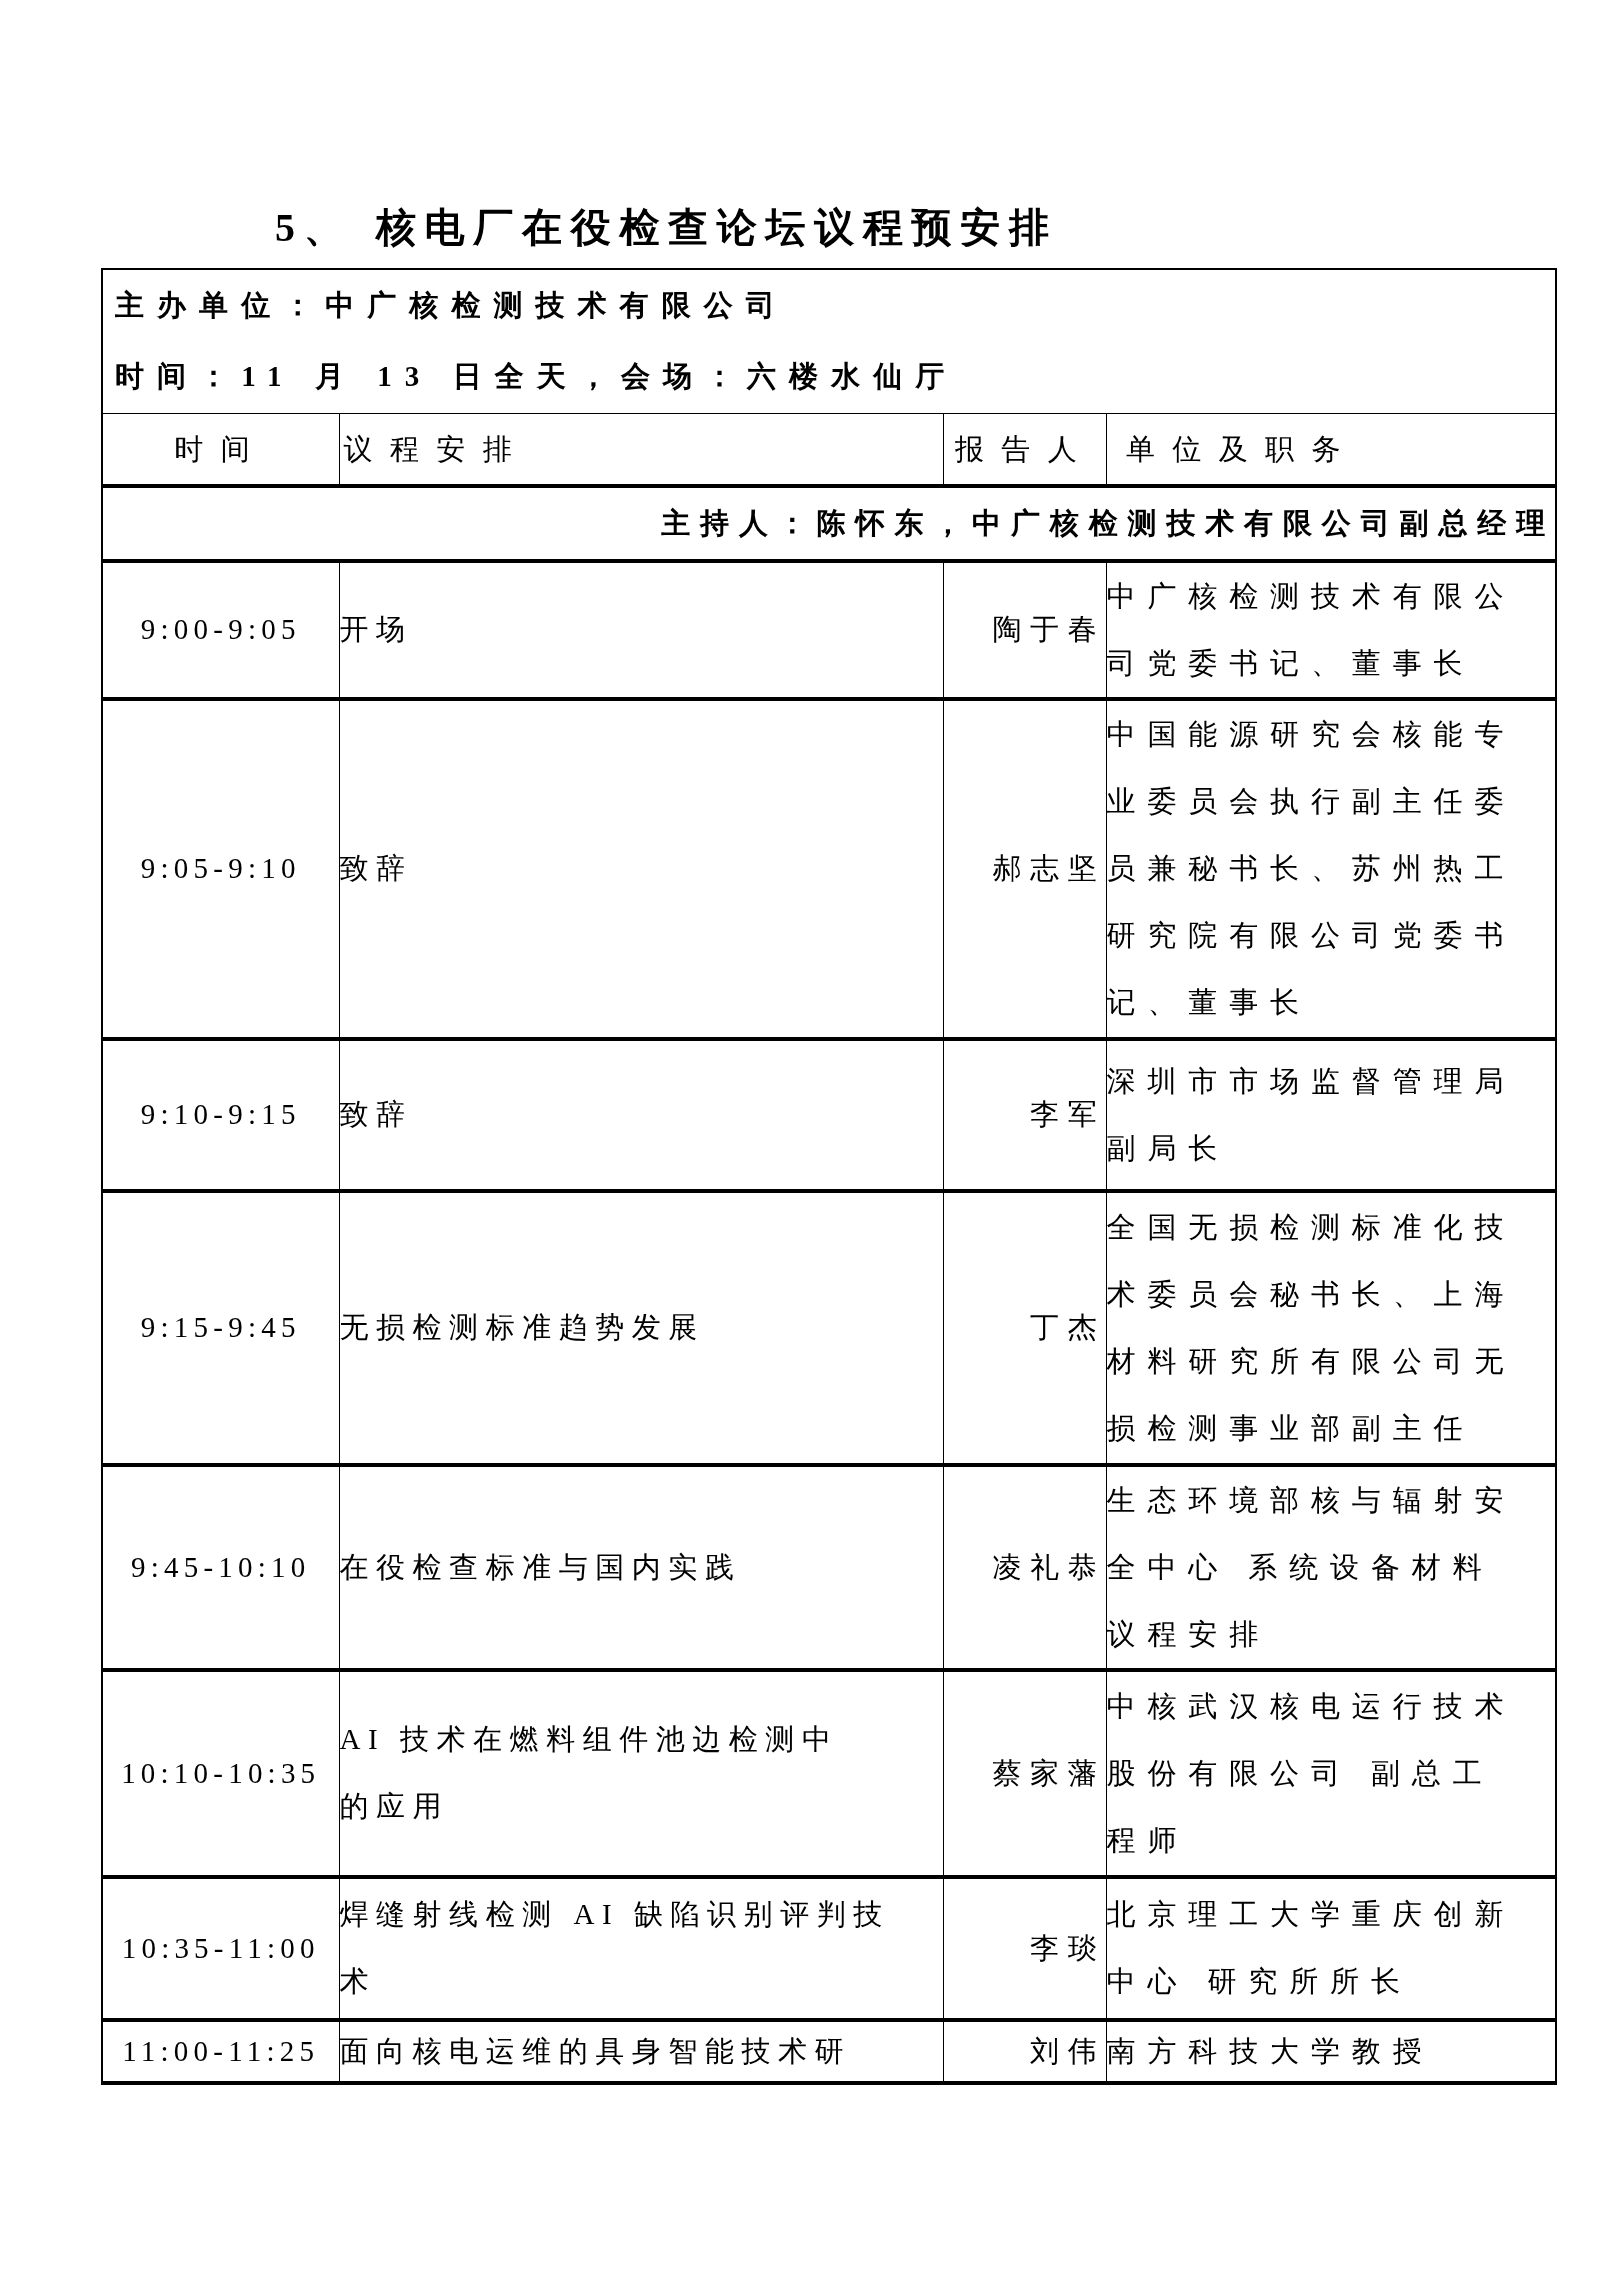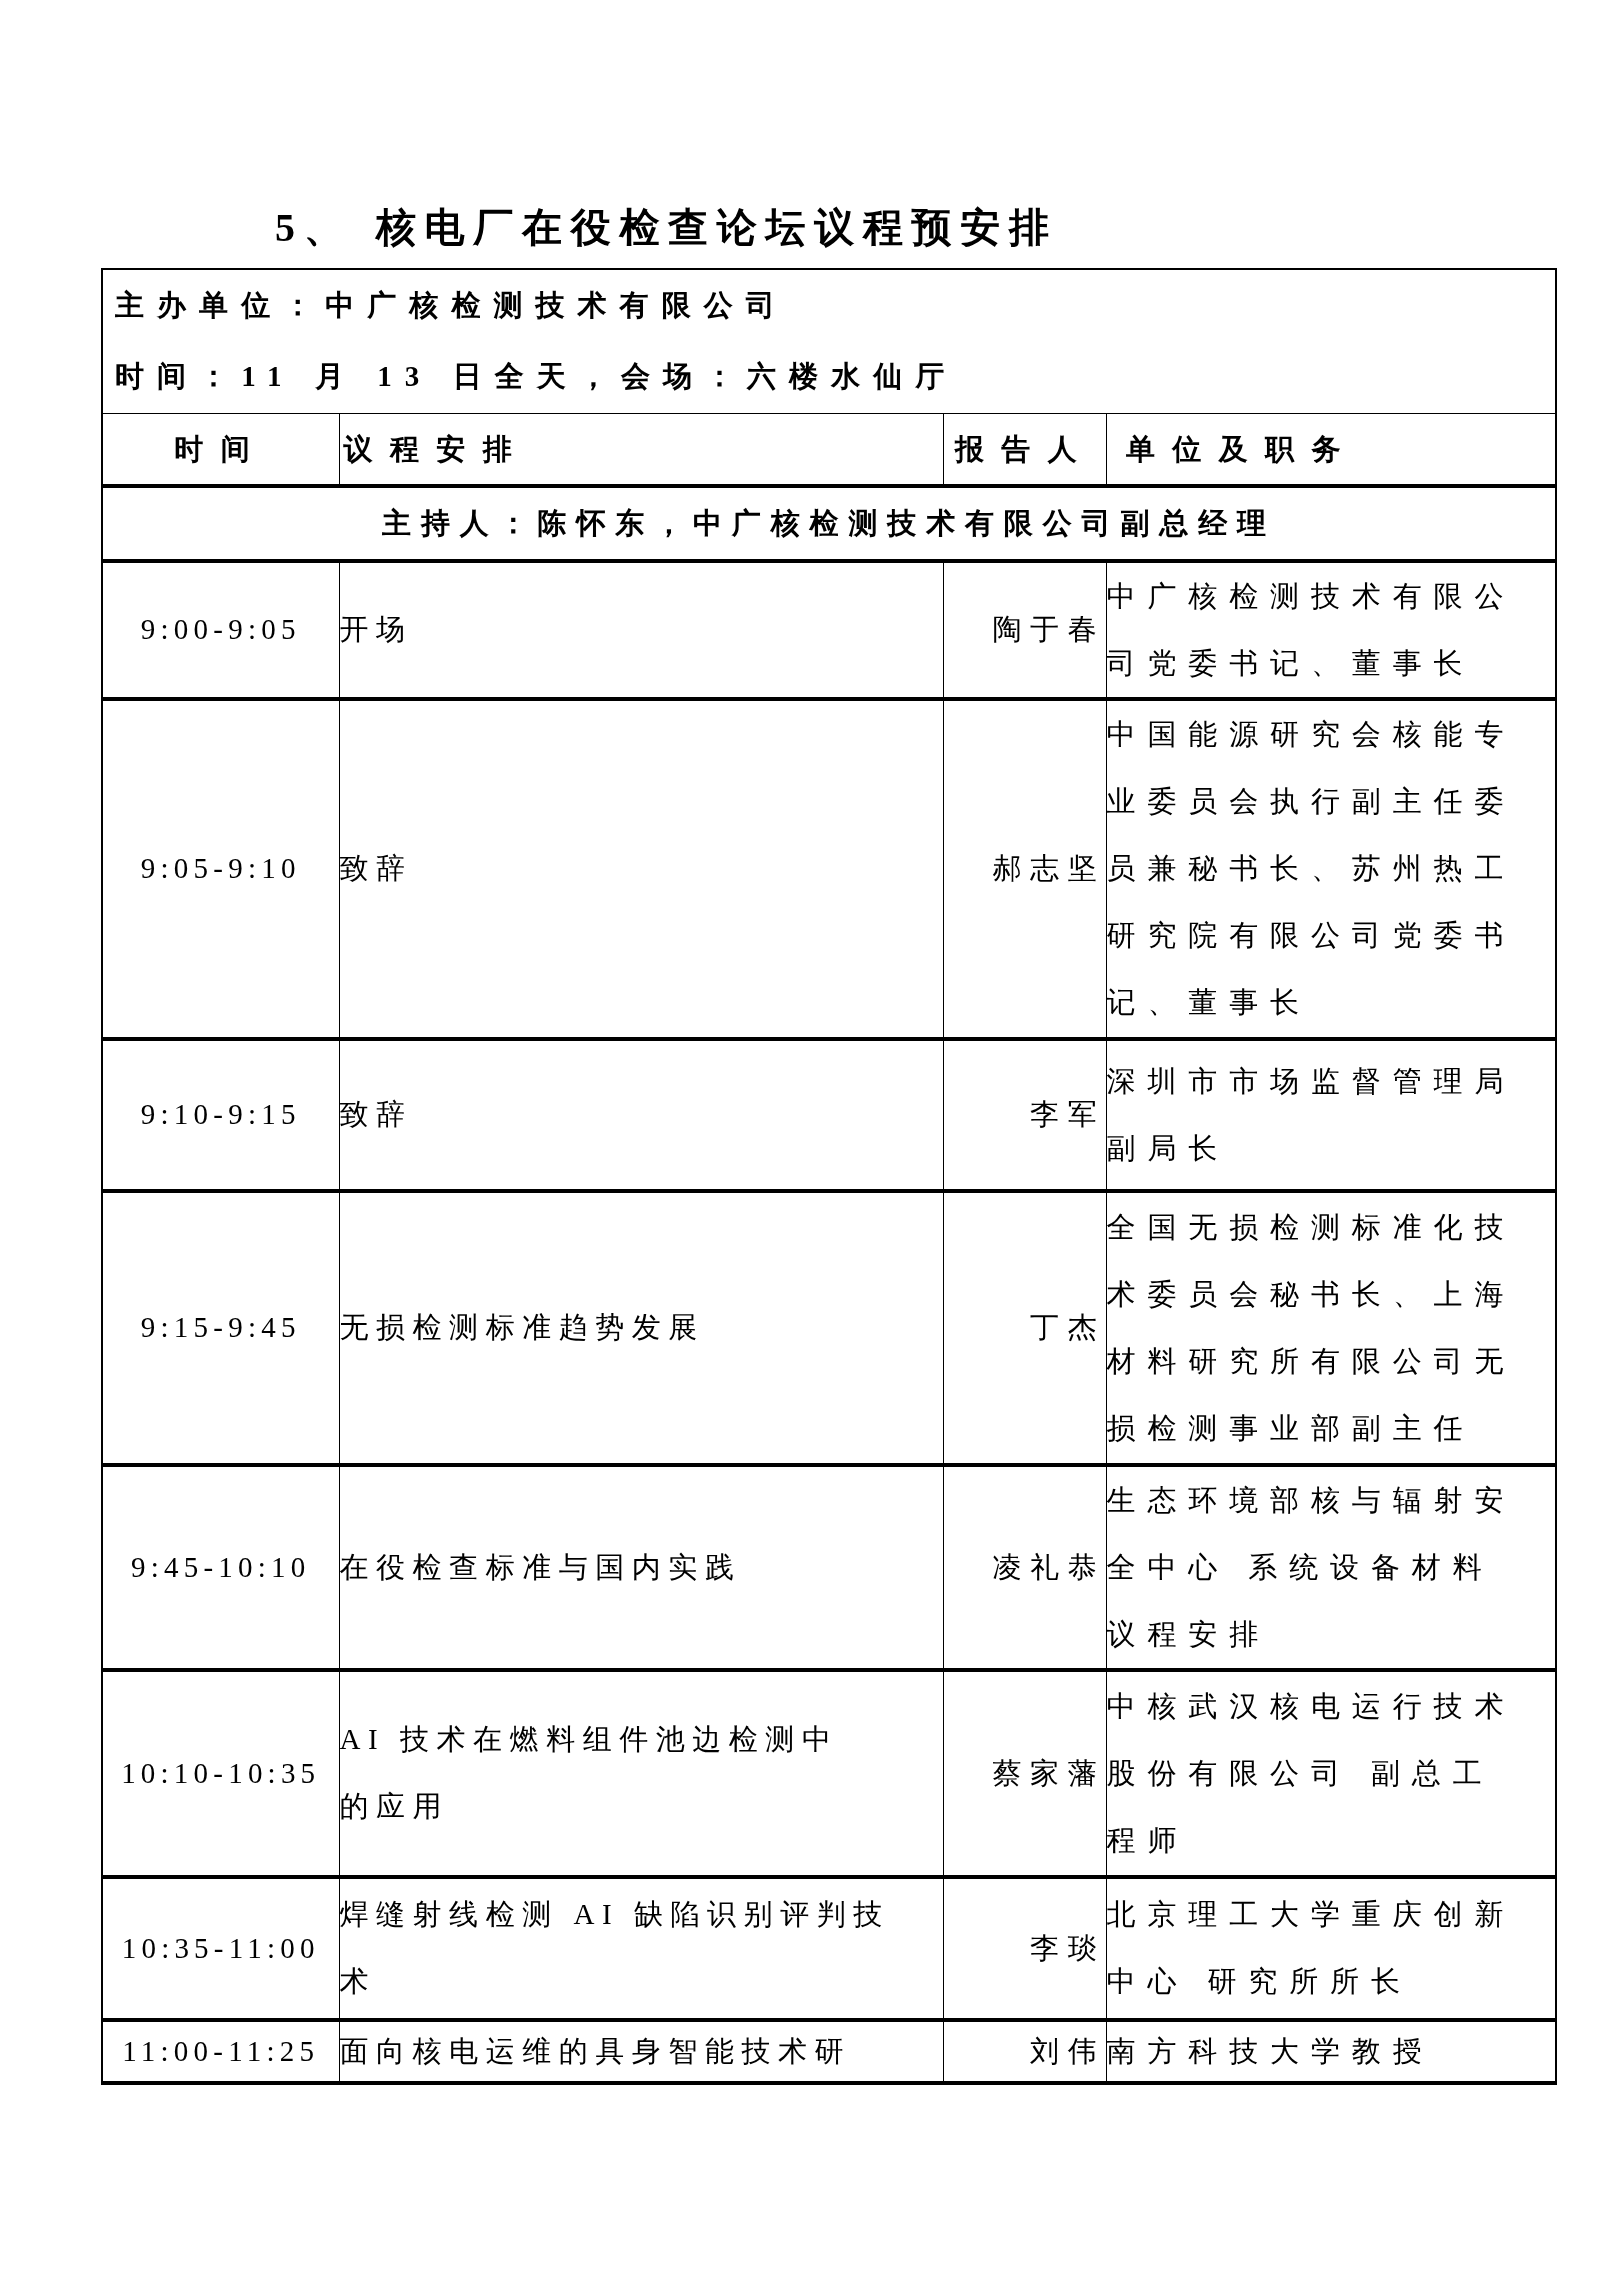--- a/index.html
+++ b/index.html
@@ -27,28 +27,28 @@
   table.agenda{border:2.6px solid #000;}
   tr.r-info td{border-bottom:1.5px solid #000;}
   tr.r-head td{border-bottom:4.1px solid #000;}
   tr.r-host td{border-bottom:4.1px solid #000;}
   tr.r-data td{border-bottom:4.1px solid #000;}
   
   tr.r-info{height:144px;}
   tr.r-info td{padding-left:12px;font-weight:bold;letter-spacing:0.45em;line-height:71px;}
   
   tr.r-head{height:72px;}
-  tr.r-head td{font-weight:bold;letter-spacing:0.6em;line-height:70px;}
+  tr.r-head td{font-weight:normal;letter-spacing:0.6em;line-height:70px;}
   tr.r-head td.c-time{text-align:center;}
   tr.r-head td.c-agenda{padding-left:4px;}
   tr.r-head td.c-speaker{text-align:center;}
   tr.r-head td.c-unit{padding-left:19.4px;}
   
   tr.r-host{height:73px;}
-  tr.r-host td{text-align:center;font-weight:bold;letter-spacing:0.34em;line-height:71px;}
+  tr.r-host td{text-align:right;font-weight:bold;letter-spacing:0.34em;line-height:71px;}
   
   td.c-time{text-align:center;letter-spacing:0.18em;}
   td.c-agenda{padding-left:19.4px;padding-right:6.1px;letter-spacing:0.26em;white-space:pre-line;}
   td.c-speaker{text-align:right;letter-spacing:0.3em;}
   td.c-unit{padding-left:19.4px;padding-right:3.1px;letter-spacing:0.41em;white-space:pre-line;}
   tr.rh2{height:136px;}
   tr.rh5{height:340px;}
   tr.rh2b{height:152px;}
   tr.rh4{height:274px;}
   tr.rh3{height:198px;}

